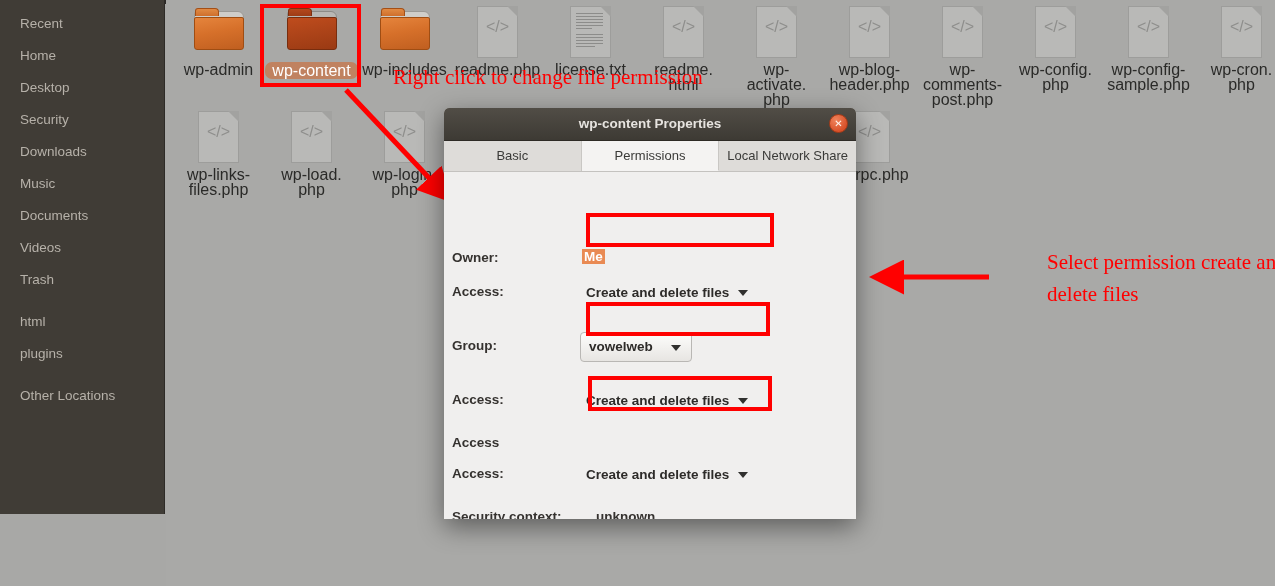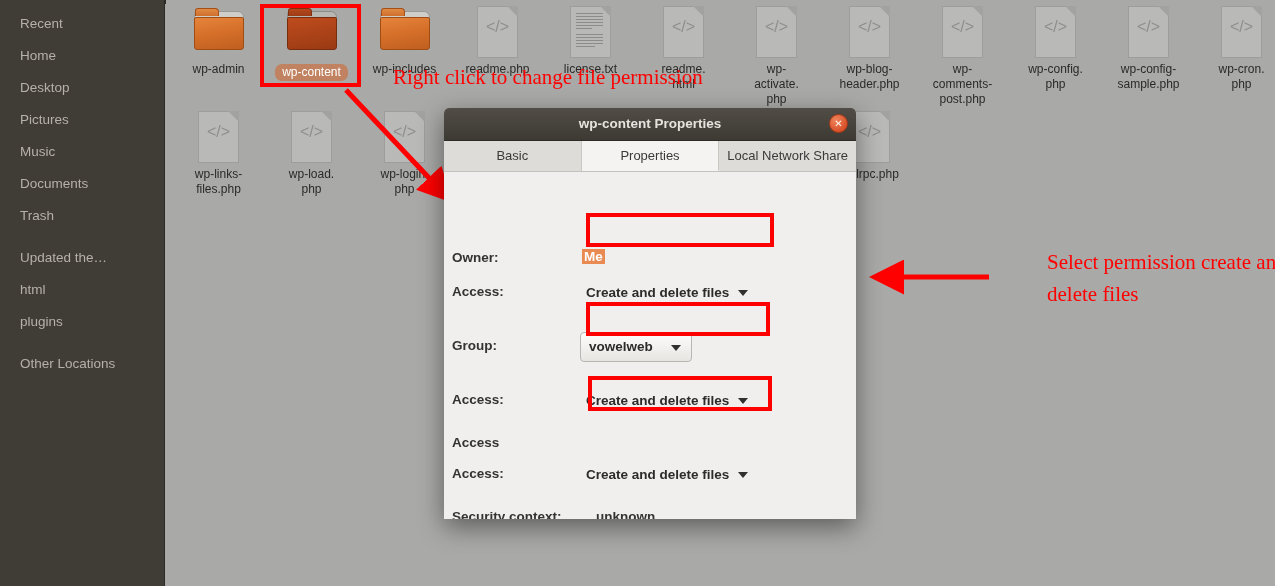--- a/index.html
+++ b/index.html
@@ -23,21 +23,21 @@
     position: absolute;
     left: 0; top: 0;
     width: 1275px; height: 4px;
     background: #2b2926;
   }
 
   
   .sidebar {
     position: absolute;
     left: 0; top: 0;
-    width: 165px; height: 586px;
+    width: 165px; height: 514px;
     background: #403c36;
     border-right: 1px solid #2e2b27;
     box-sizing: border-box;
   }
   .sidebar-inner { padding-top: 8px; }
   .sidebar-item {
     height: 32px;
     line-height: 32px;
     padding-left: 20px;
     color: #b6b1a9;
@@ -71,21 +71,21 @@
   }
   .file-icon-wrap {
     height: 60px;
     display: flex;
     align-items: flex-start;
     justify-content: center;
     padding-top: 4px;
     box-sizing: border-box;
   }
   .file-label {
-    font-size: 12px;
+    font-size: 16px;
     color: #2a2a28;
     line-height: 15px;
     font-family: "Liberation Sans", sans-serif;
     word-wrap: break-word;
   }
   .file-label.selected {
     display: inline-block;
     background: #c08260;
     color: #ffffff;
     border-radius: 7px;
@@ -347,26 +347,27 @@
 
 <div id="screen">
 
   <div class="top-strip"></div>
 
   <div class="sidebar">
     <div class="sidebar-inner">
       <div class="sidebar-item"><span>Recent</span></div>
       <div class="sidebar-item"><span>Home</span></div>
       <div class="sidebar-item"><span>Desktop</span></div>
-      <div class="sidebar-item"><span>Pictures</span></div>
+      <div class="sidebar-item"><span>Security</span></div>
+      <div class="sidebar-item"><span>Downloads</span></div>
       <div class="sidebar-item"><span>Music</span></div>
       <div class="sidebar-item"><span>Documents</span></div>
+      <div class="sidebar-item"><span>Videos</span></div>
       <div class="sidebar-item"><span>Trash</span></div>
       <div class="sidebar-gap"></div>
-      <div class="sidebar-item"><span>Updated the…</span></div>
       <div class="sidebar-item"><span>html</span></div>
       <div class="sidebar-item"><span>plugins</span></div>
       <div class="sidebar-gap"></div>
       <div class="sidebar-item"><span>Other Locations</span></div>
     </div>
   </div>
 
   <div class="filearea">
 
     <div class="file-row row1">
@@ -592,21 +593,21 @@
 
   <div class="dialog">
 
     <div class="dlg-title">
       <div class="dlg-title-text">wp-content Properties</div>
       <div class="dlg-close">✕</div>
     </div>
 
     <div class="tabbar">
       <div class="tab">Basic</div>
-      <div class="tab active">Properties</div>
+      <div class="tab active">Permissions</div>
       <div class="tab">Local Network Share</div>
     </div>
 
     <div class="dlg-body">
 
       <div class="prow" style="top:76px">
         <span class="plabel">Owner:</span>
         <span class="pvalue-owner">Me</span>
       </div>
 

